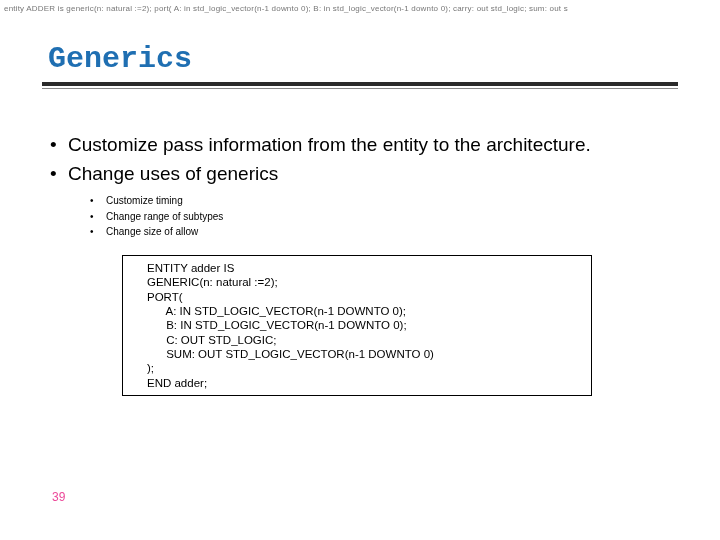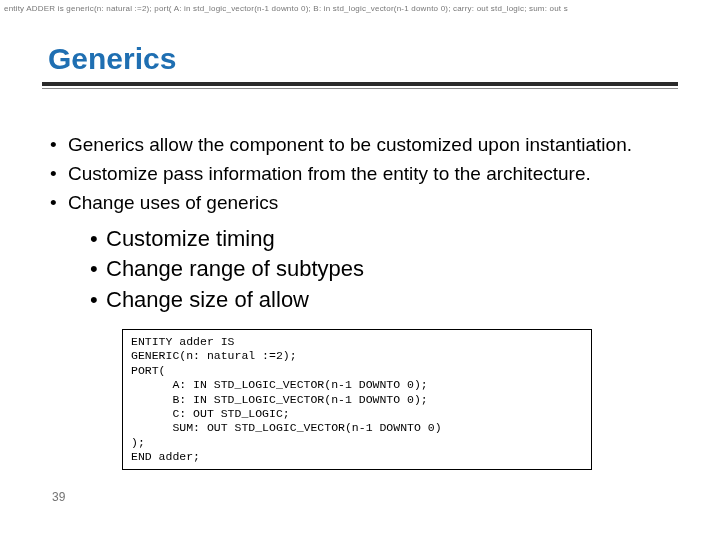--- a/index.html
+++ b/index.html
@@ -28,20 +28,21 @@
     right: 0;
     bottom: 0;
     padding: 28px 42px 10px 42px;
   }
   .title {
     font-size: 30px;
     font-weight: bold;
     color: #1f6fb2;
     margin-bottom: 6px;
     padding-left: 6px;
+    font-family: Liberation Mono, monospace;
   }
   .rule1 {
     height: 4px;
     background: #2a2a2a;
     width: 100%;
   }
   .rule2 {
     height: 1px;
     background: #888;
     width: 100%;
@@ -64,69 +65,68 @@
     margin-bottom: 6px;
   }
   .lvl1 > li::before {
     content: "•";
     position: absolute;
     left: 2px;
     top: 0;
   }
   .lvl2 {
     list-style: none;
-    font-size: 22px;
+    font-size: 10px;
     margin-top: 10px;
     margin-left: 20px;
   }
   .lvl2 > li {
     position: relative;
     padding-left: 18px;
     margin-bottom: 3px;
     line-height: 1.25;
   }
   .lvl2 > li::before {
     content: "•";
     position: absolute;
     left: 2px;
     top: 0;
   }
   .code-box {
     margin-top: 16px;
     margin-left: 74px;
     width: 470px;
     border: 1.5px solid #000;
-    padding: 5px 8px;
-    font-family: Liberation Mono, monospace;
+    padding: 5px 24px;
+    font-family: Liberation Sans, sans-serif;
     font-size: 11.5px;
     line-height: 1.25;
     white-space: pre;
     color: #000;
   }
   .slide-num {
     position: absolute;
     left: 52px;
     bottom: 36px;
     font-size: 12px;
-    color: #737373;
+    color: #ec4899;
   }
 </style>
 </head>
 <body>
 
 <div class="watermark">entity ADDER is generic(n: natural :=2); port( A: in std_logic_vector(n-1 downto 0); B: in std_logic_vector(n-1 downto 0); carry: out std_logic; sum: out s</div>
 
 <div class="slide">
   <div class="title">Generics</div>
   <div class="rule1"></div>
   <div class="rule2"></div>
 
   <div class="content">
     <ul class="lvl1">
-      <li>Generics allow the component to be customized upon instantiation.</li>
       <li>Customize pass information from the entity to the architecture.</li>
       <li>
         <span>Change uses of generics</span>
         <ul class="lvl2">
           <li>Customize timing</li>
           <li>Change range of subtypes</li>
           <li>Change size of allow</li>
         </ul>
       </li>
     </ul>

